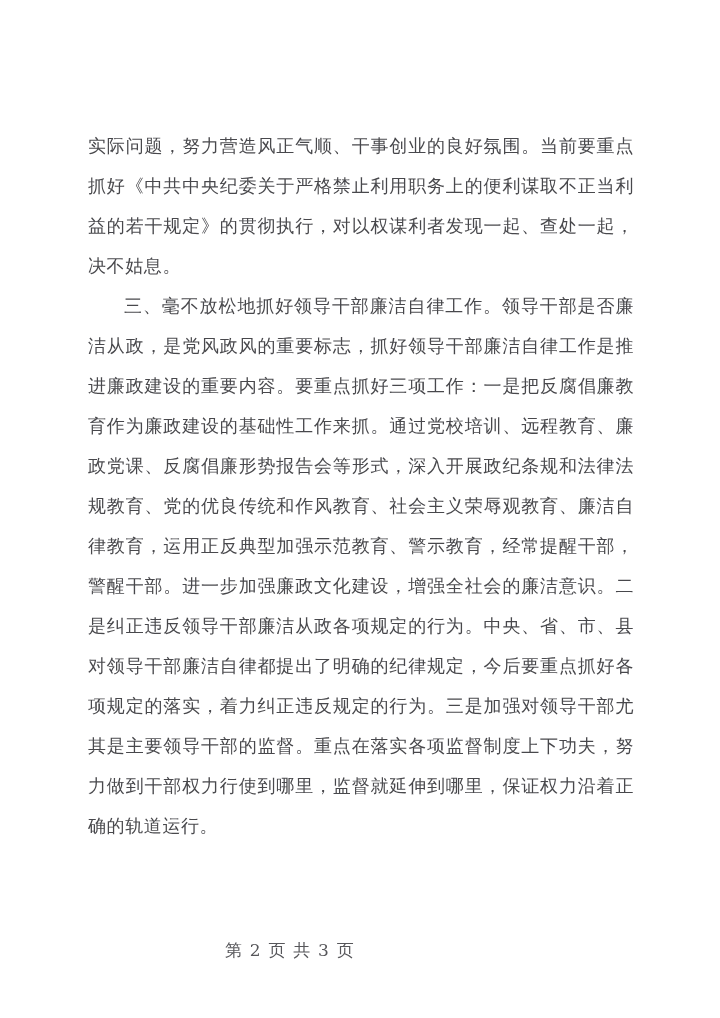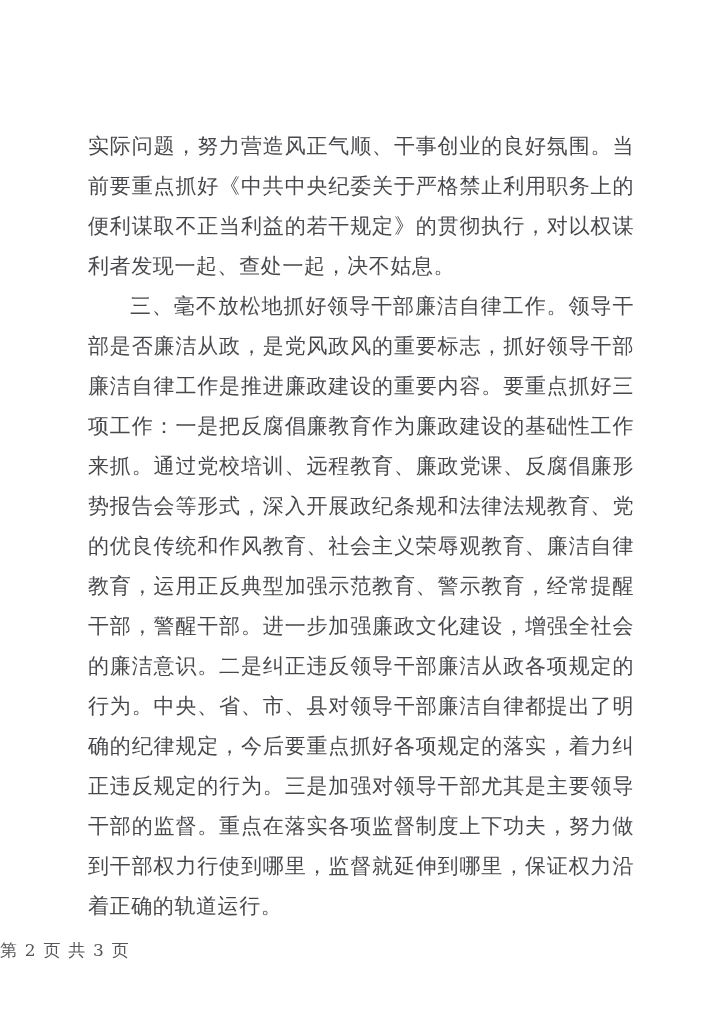--- a/index.html
+++ b/index.html
@@ -27,21 +27,21 @@
   #text-body {
     position: absolute;
     left: 88px;
     top: 126px;
     width: 546px;
   }
 
   .para {
     margin: 0;
     padding: 0;
-    font-size: 21px;
+    font-size: 18px;
     line-height: 40px;
     color: #3b3b3f;
     text-align: justify;
     text-justify: inter-character;
     letter-spacing: 0.6px;
     font-family: "DejaVu Serif", "Liberation Serif", serif;
     font-weight: 400;
     -webkit-font-smoothing: antialiased;
   }
 
@@ -53,20 +53,21 @@
   #text-body, #page-footer {
     filter: blur(0.12px);
     opacity: 0.93;
   }
 
   #page-footer {
     position: absolute;
     left: 0;
     top: 938px;
     width: 580px;
+    text-align: center;
   }
 
   .footer-text {
     display: inline-block;
     font-size: 17px;
     line-height: 24px;
     color: #4a4a4e;
     letter-spacing: 1.2px;
     font-family: "DejaVu Serif", "Liberation Serif", serif;
   }

